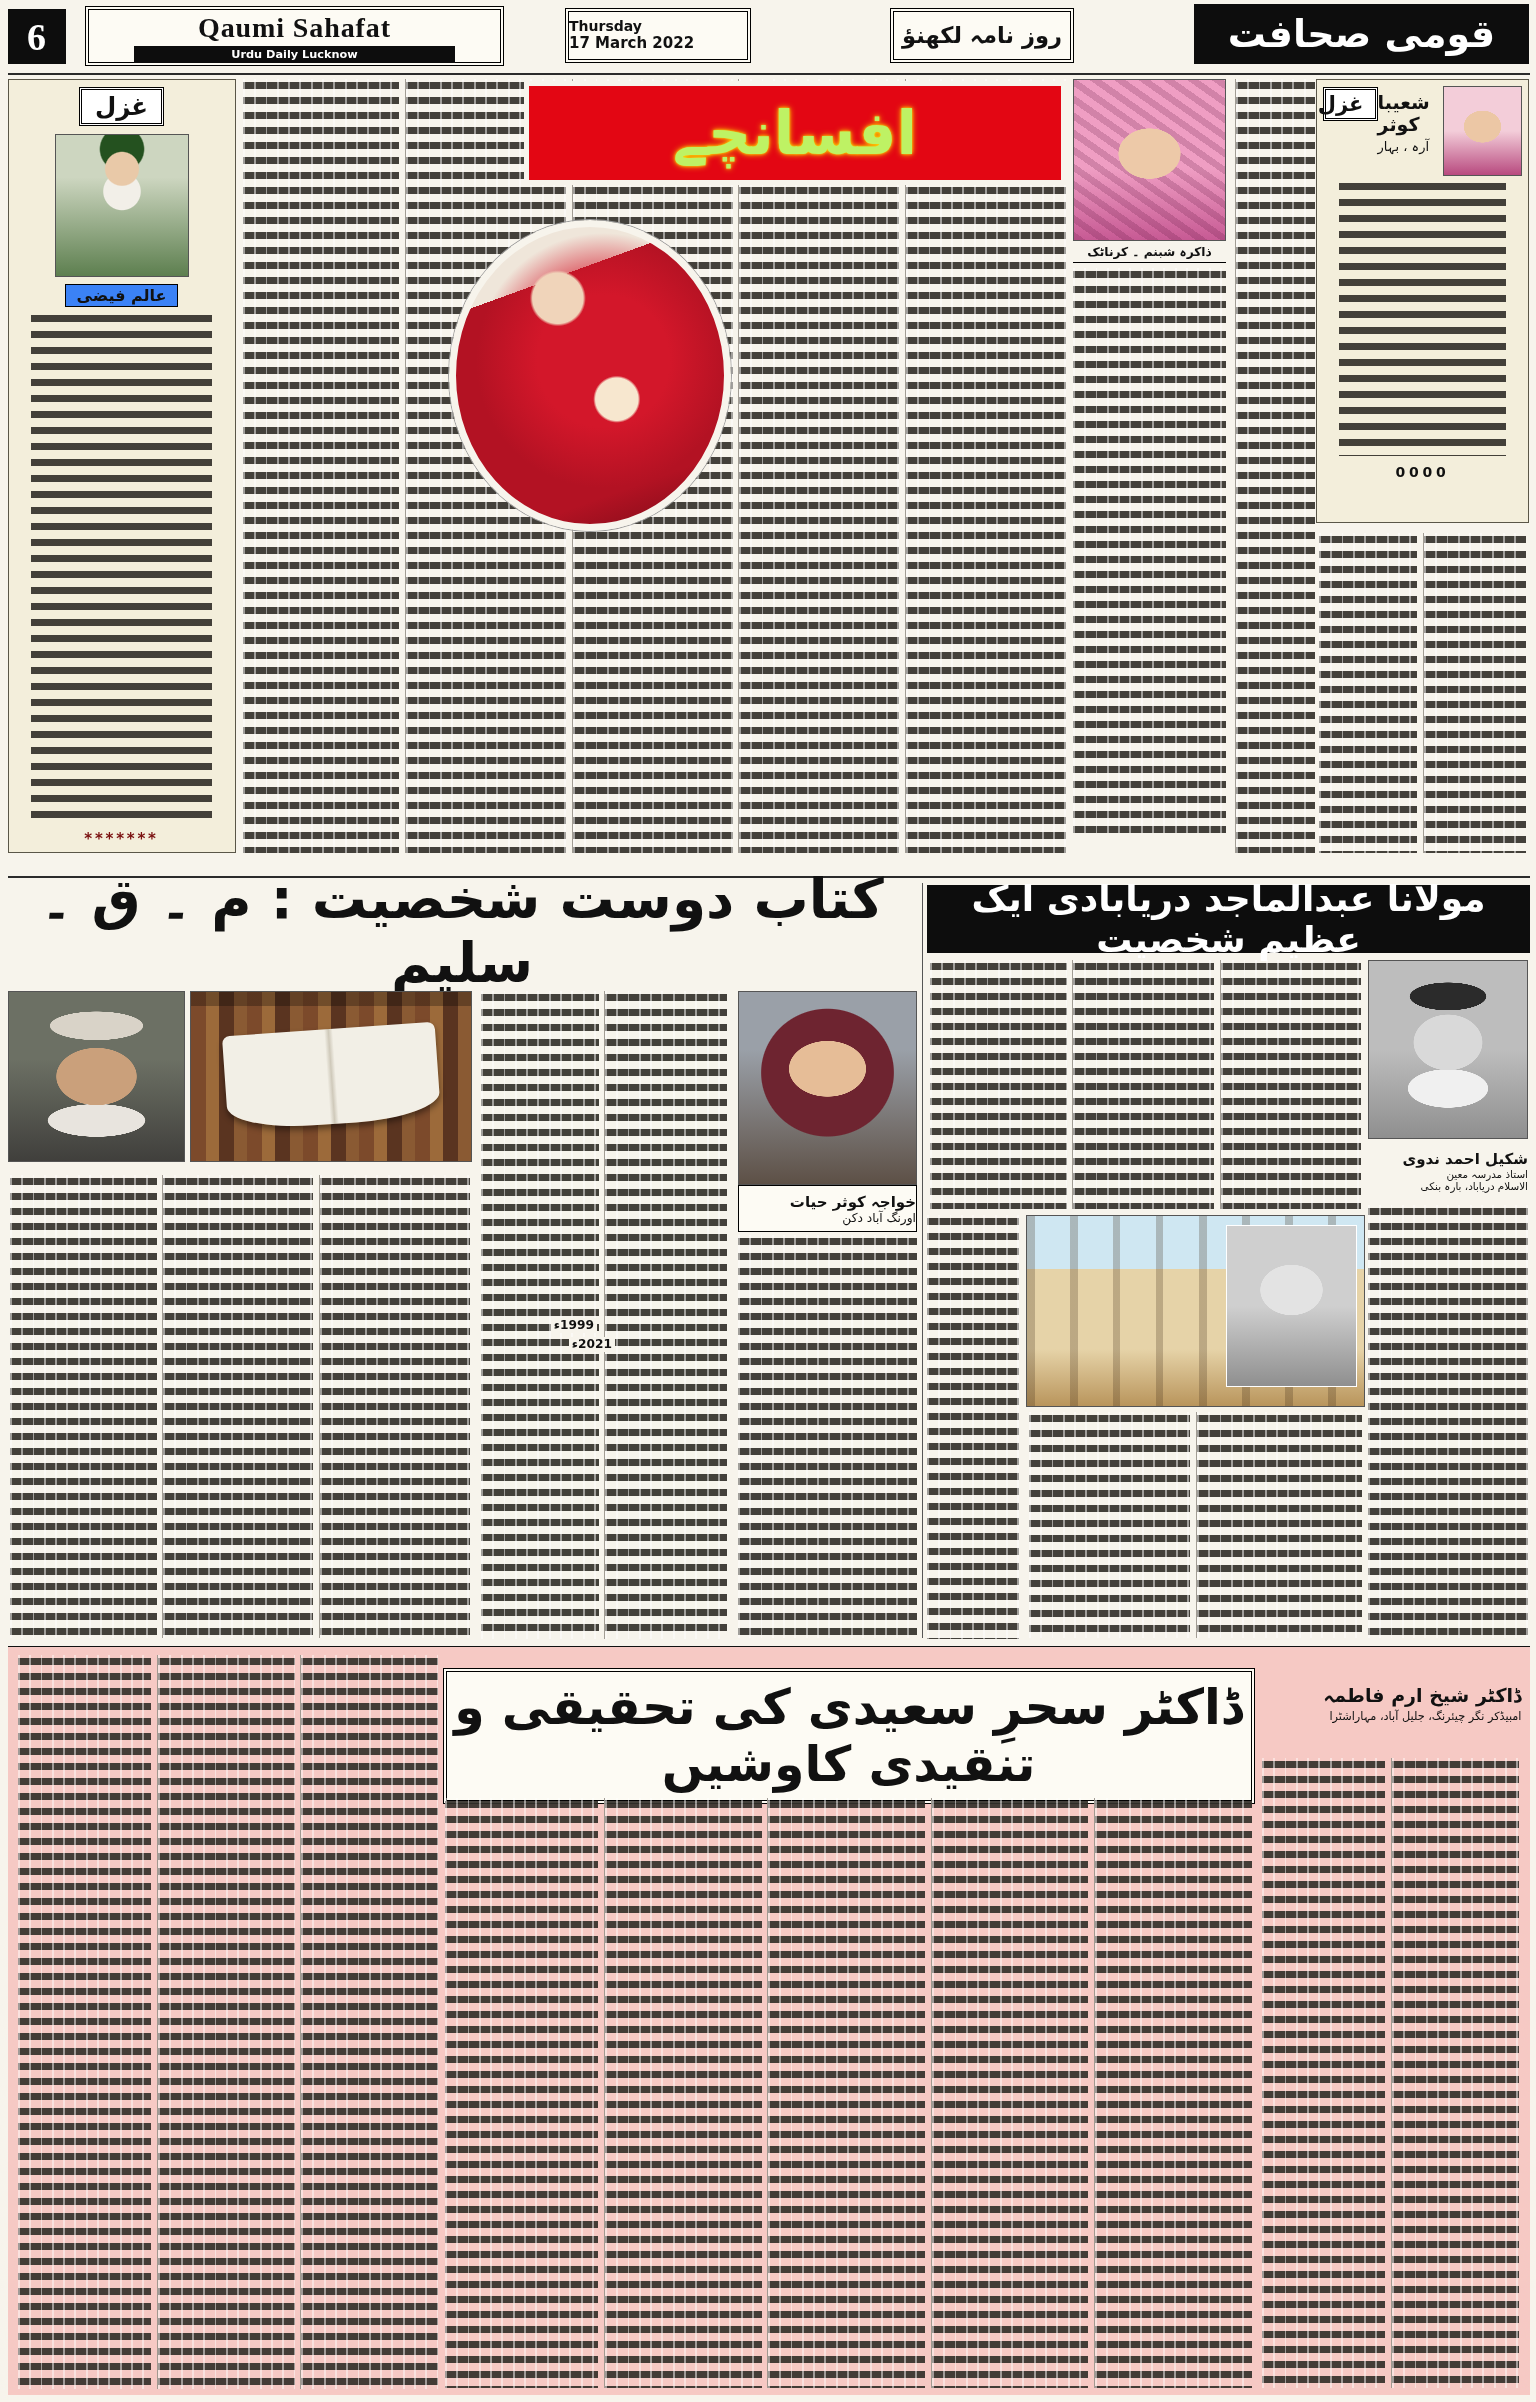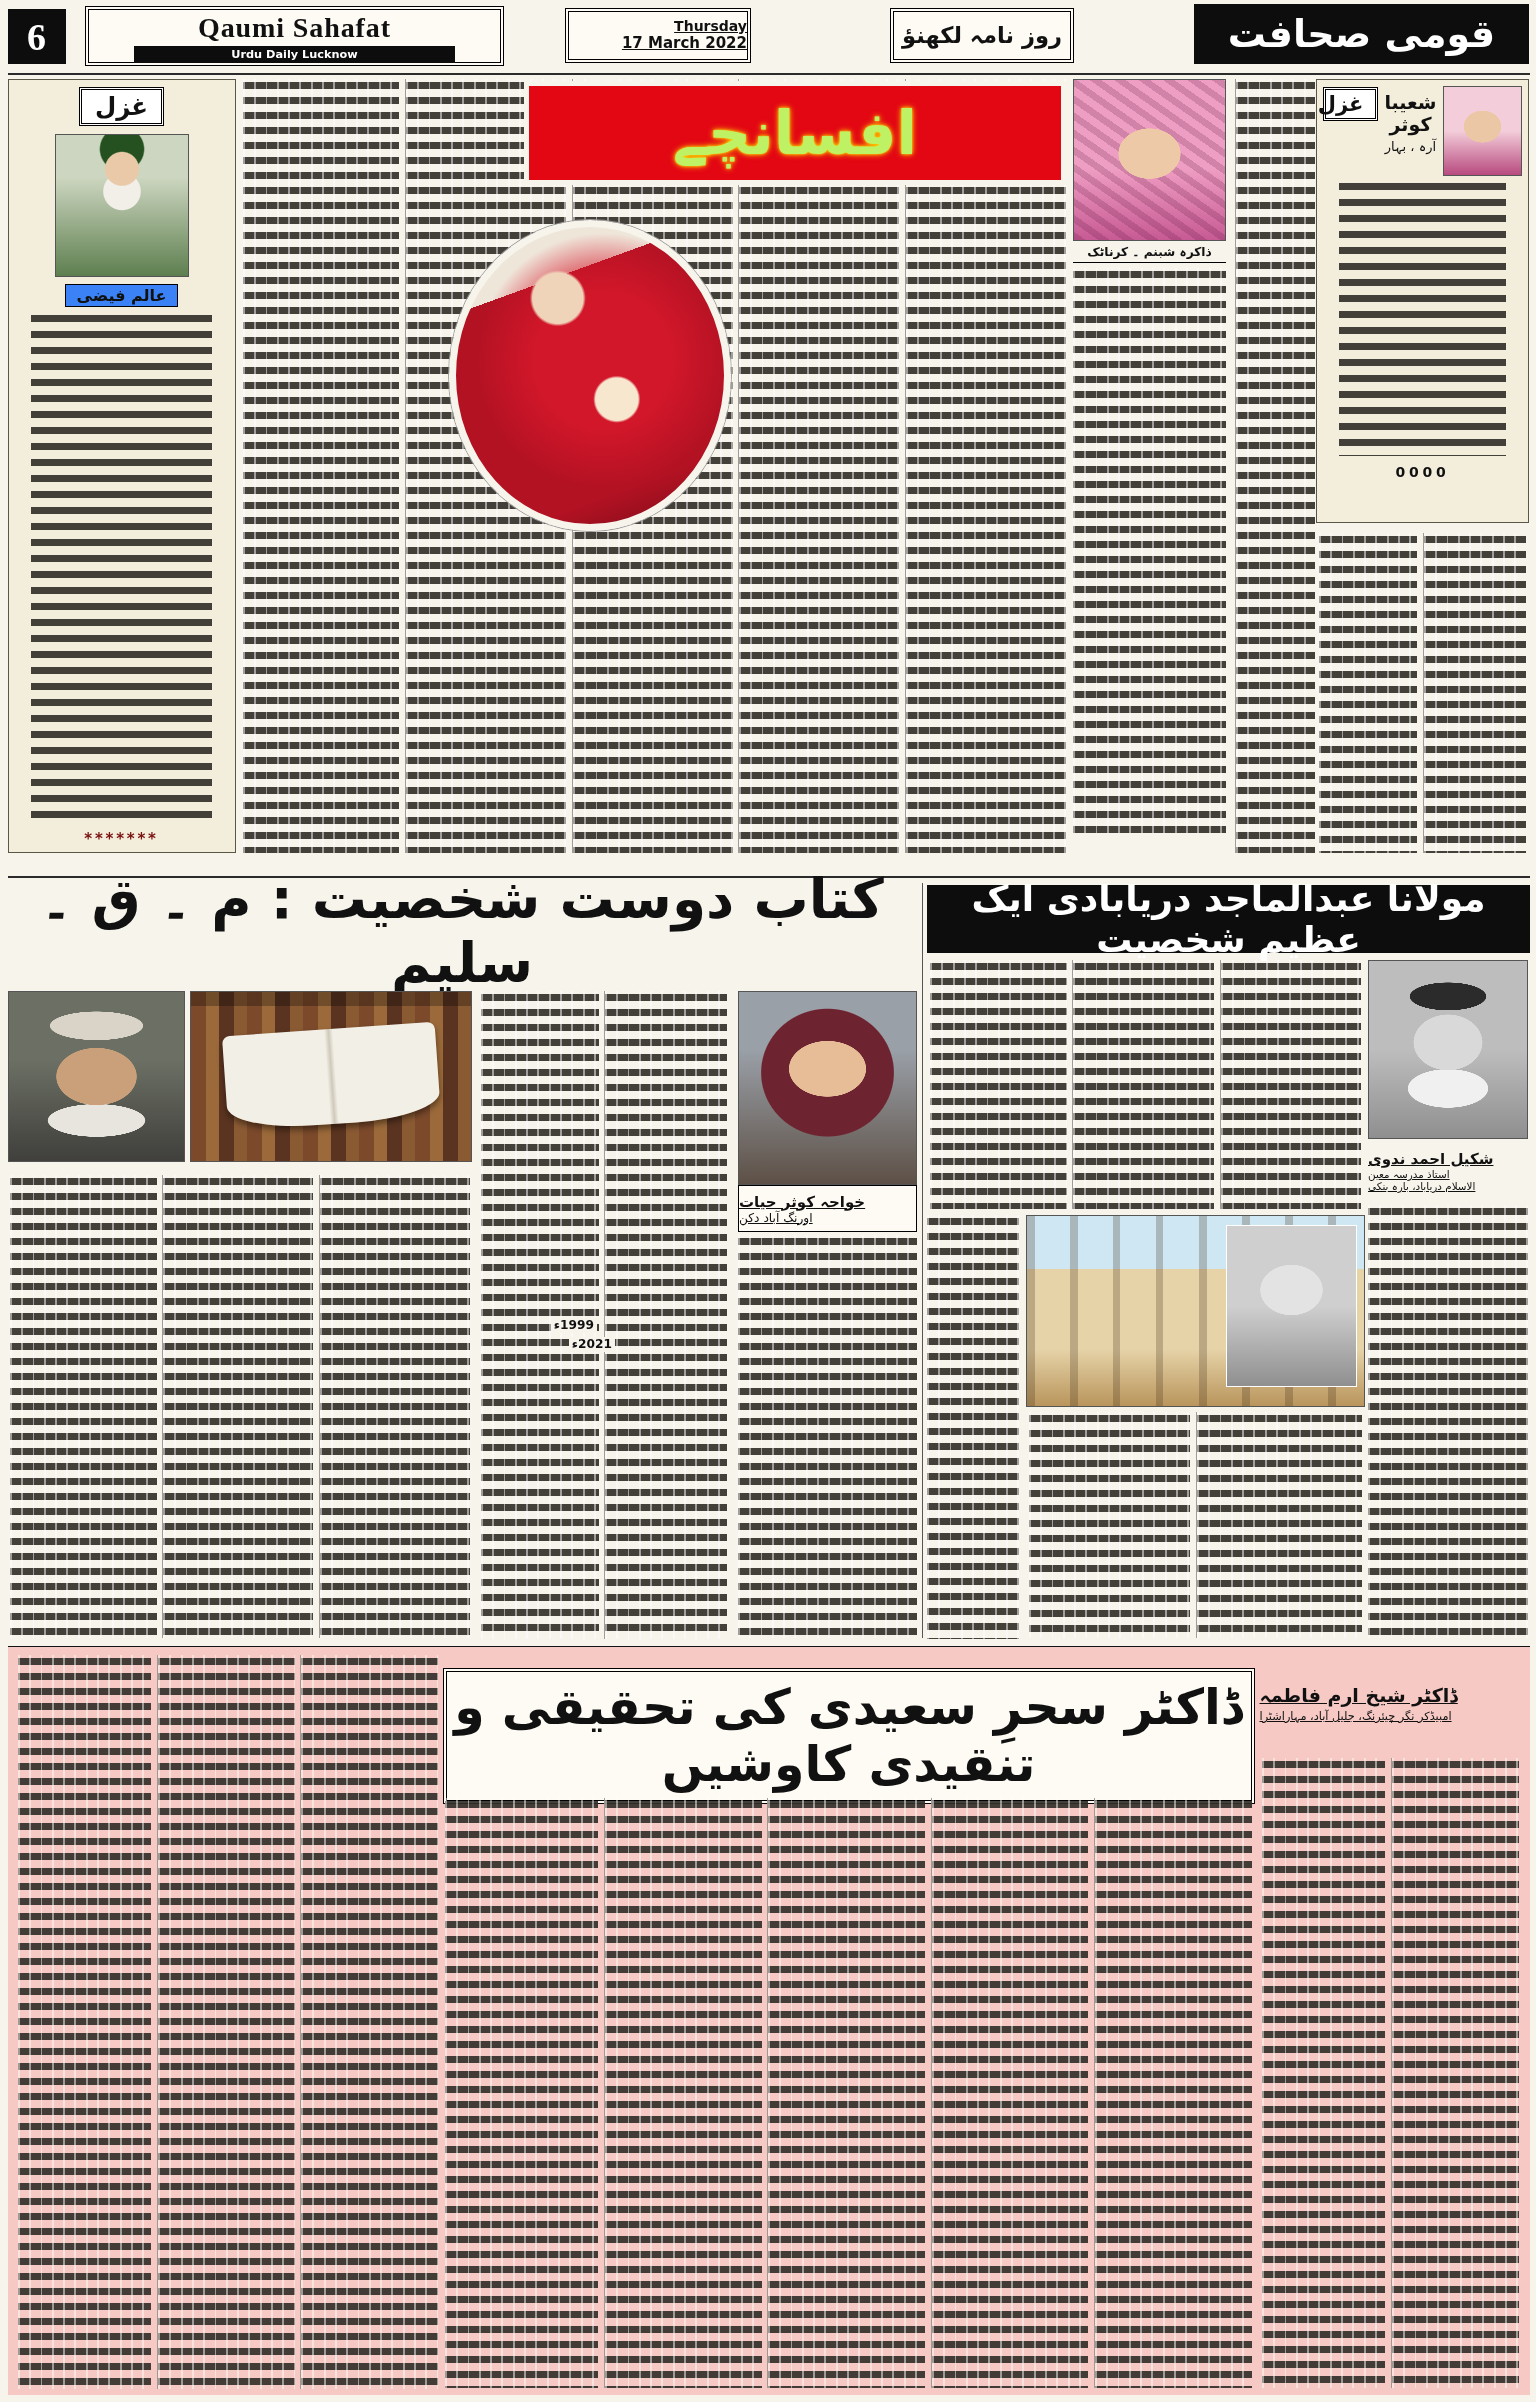--- a/index.html
+++ b/index.html
@@ -1,20 +1,20 @@
 <!DOCTYPE html>
 <html style="font-size:15px"><head>
 <meta charset="utf-8">
 <style>
   html,body{margin:0;padding:0;background:#6e6e6e;}
   .page{position:relative;width:1537px;height:2402px;margin:0 auto;background:#f7f4ec;
         font-family:"DejaVu Sans",sans-serif;color:#111;overflow:hidden;box-shadow:0 0 9.4px rgba(0,0,0,.6);}
   .abs{position:absolute;}
   .center{display:flex;align-items:center;justify-content:center;text-align:center;}
-  .colctr{display:flex;flex-direction:column;align-items:flex-end;justify-content:center;text-align:center;text-decoration:underline;}
+  .colctr{display:flex;flex-direction:column;align-items:flex-start;justify-content:center;text-align:center;}
   .rtl{direction:rtl;}
   .dbl{border:4.7px double #000;background:#fdfbf4;box-sizing:border-box;}
   .blackbox{background:#0d0d0d;color:#fff;}
   .serif{font-family:"Liberation Serif","DejaVu Serif",serif;}
   
   .ft{background-image:
       repeating-linear-gradient(90deg,rgba(255,255,255,.5) 0 1.9px,rgba(255,255,255,0) 1.9px 11.3px),
       repeating-linear-gradient(180deg,transparent 0 2.8px,#34312b 2.8px 10.4px,transparent 10.4px 15px);
       opacity:.92;}
   .cols{display:flex;height:100%;box-sizing:border-box;}
@@ -128,21 +128,21 @@
     <div class="photo" id="ph-zakira" style="position:relative;width:153px;height:162px;"></div>
     <div class="rtl" style="text-align:center;font-weight:bold;font-size:12.2px;margin:3.8px 0;border-bottom:0.9px solid #000;padding-bottom:2.8px;">ذاکرہ شبنم ۔ کرناٹک</div>
     <div class="ft" style="height:565px;margin-top:5.6px;"></div>
   </div>
 
   <div class="abs ft" style="left:1235px;top:79px;width:75px;height:774px;border-left:0.9px solid #9a958c;padding-left:3.8px;"></div>
 
   <div class="abs cream" style="left:1316px;top:79px;width:213px;height:444px;padding:5.6px;">
     <div style="display:flex;align-items:flex-start;">
       <div class="ornate rtl" style="width:55px;font-size:21px;text-align:center;margin-top:1.9px;">غزل</div>
-      <div class="rtl" style="flex:1;text-align:center;padding-top:5.6px;">
+      <div class="rtl" style="flex:1;text-align:left;padding-top:5.6px;">
         <div style="font-size:19px;font-weight:bold;">شعیبا کوثر</div>
         <div style="font-size:13px;margin-top:3.8px;">آرہ ، بہار</div>
       </div>
       <div class="photo" id="ph-shoaiba" style="position:relative;width:79px;height:90px;"></div>
     </div>
     <div class="ftp" style="height:273px;"></div>
     <div style="text-align:center;font-weight:bold;font-size:14px;letter-spacing:3.8px;margin-top:7.5px;">0000</div>
   </div>
 
   <div class="abs" style="left:1316px;top:533px;width:213px;height:320px;">

